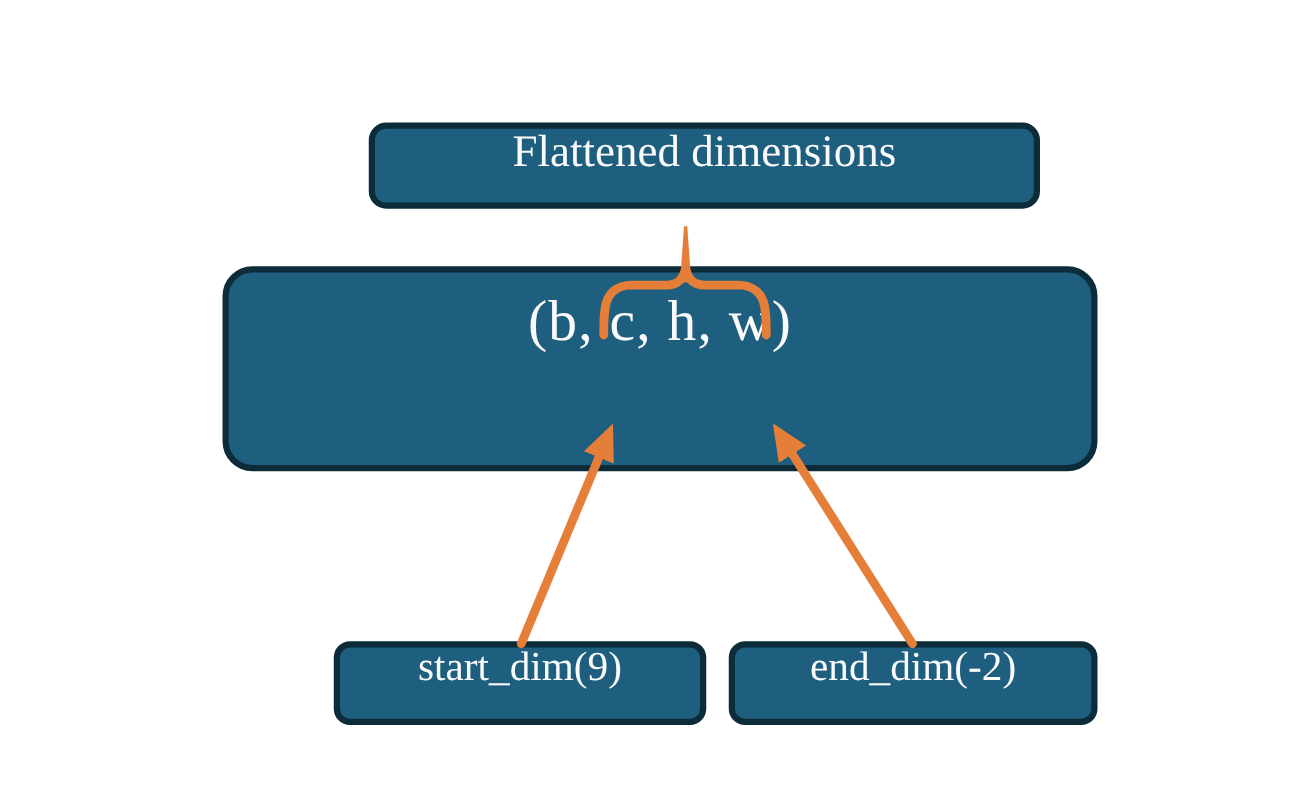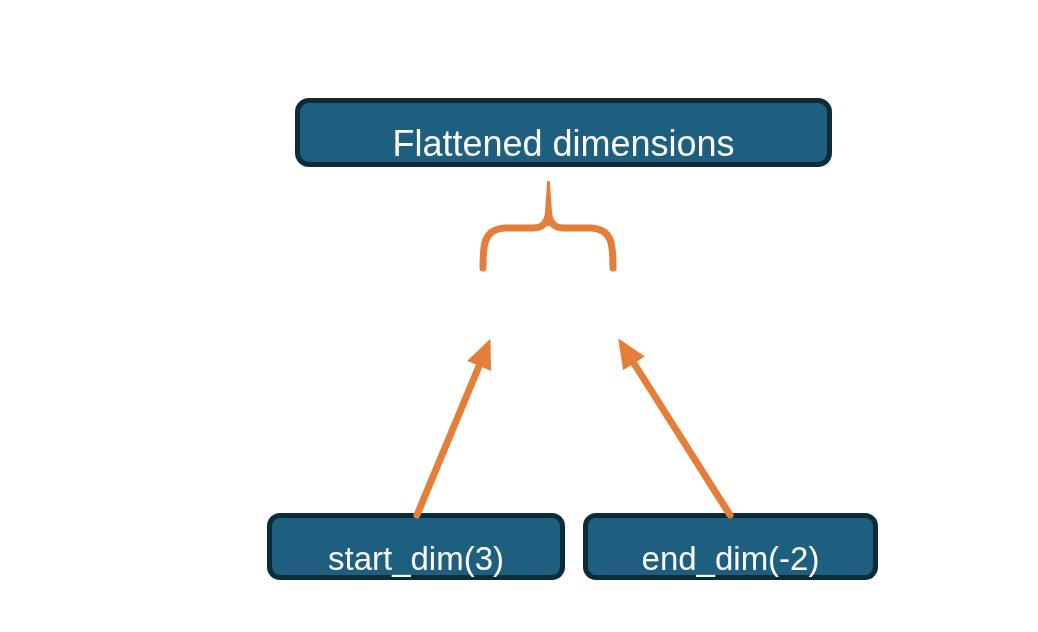--- a/index.html
+++ b/index.html
@@ -21,24 +21,25 @@
     height: 632px;
     background: var(--background);
     overflow: hidden;
   }
   .node {
     position: absolute;
     background: var(--node-fill);
     border: 5px solid var(--node-border);
     color: var(--text);
     display: flex;
-    align-items: flex-end;
+    align-items: flex-start;
     justify-content: center;
     text-align: center;
     line-height: 1;
+    font-family: Liberation Serif, serif;
   }
   .node-top {
     left: 295px; top: 98px;
     width: 537px; height: 69px;
     border-radius: 14px;
     font-size: 36px;
   }
   .node-main {
     left: 178px; top: 213px;
     width: 700px; height: 164px;
@@ -73,23 +74,26 @@
 </style>
 </head>
 <body>
 
 <div class="canvas">
 
   <div class="node node-top">
     <span>Flattened dimensions</span>
   </div>
 
+  <div class="node node-main">
+    <span>(b, c, h, w)</span>
+  </div>
 
   <div class="node node-small node-start">
-    <span>start_dim(3)</span>
+    <span>start_dim(9)</span>
   </div>
 
   <div class="node node-small node-end">
     <span>end_dim(-2)</span>
   </div>
 
   <svg class="overlay" viewBox="0 0 1038 632">
     <defs>
       <marker id="arrowhead" viewBox="0 0 10 10" refX="7" refY="5" markerWidth="4.2" markerHeight="4.2" orient="auto">
         <path d="M 0 0.6 L 10 5 L 0 9.4 z" class="connector-fill"></path>

